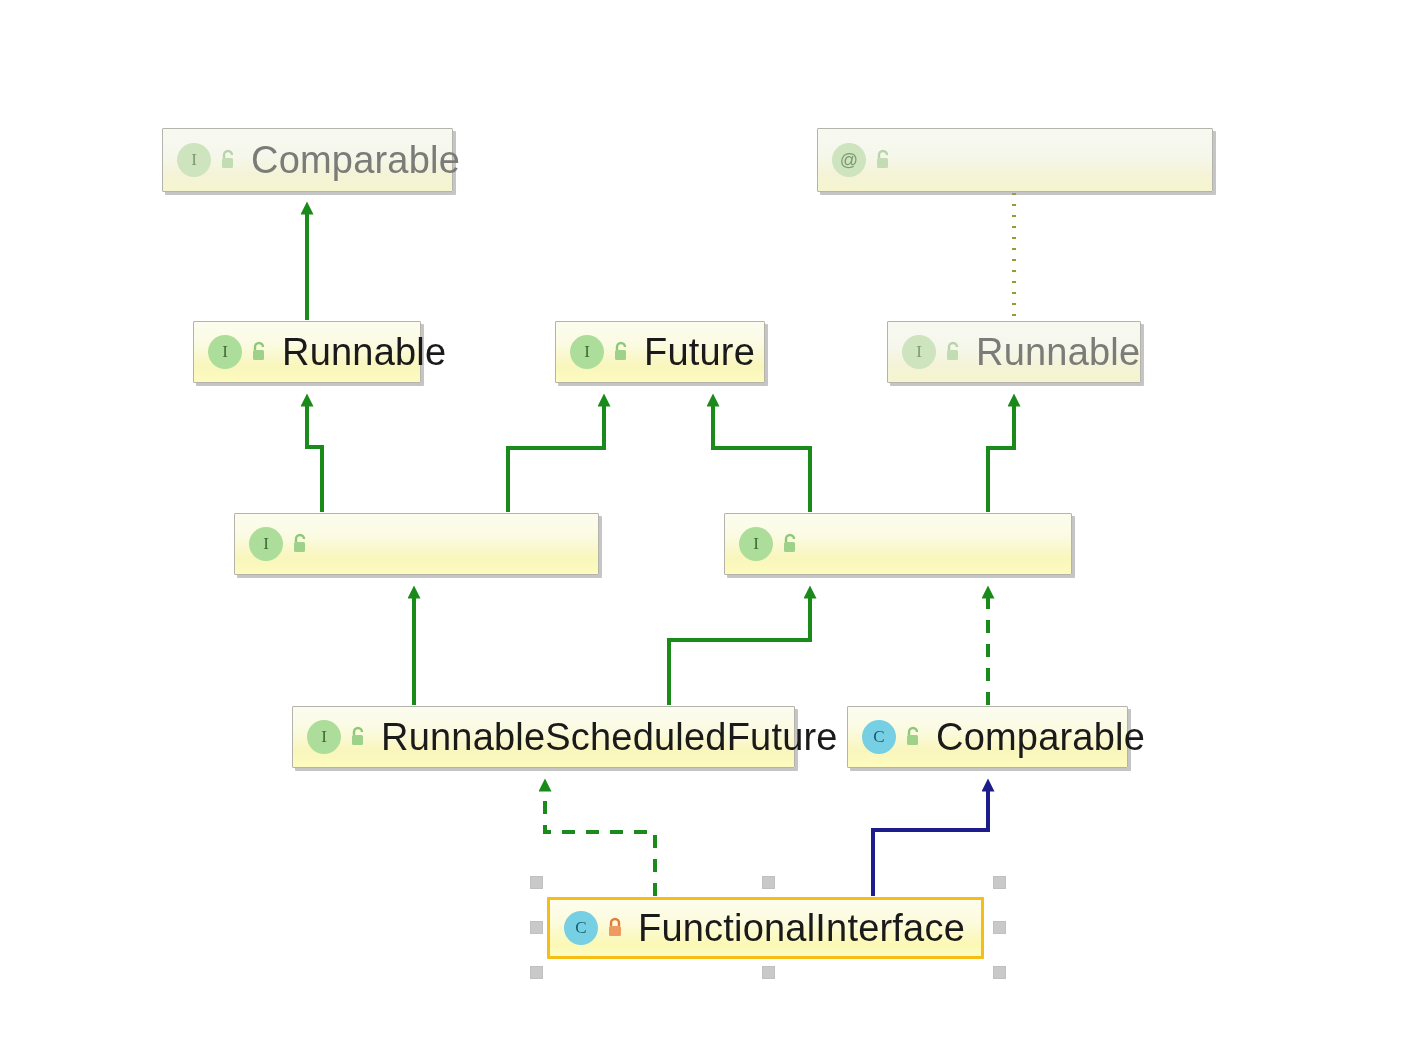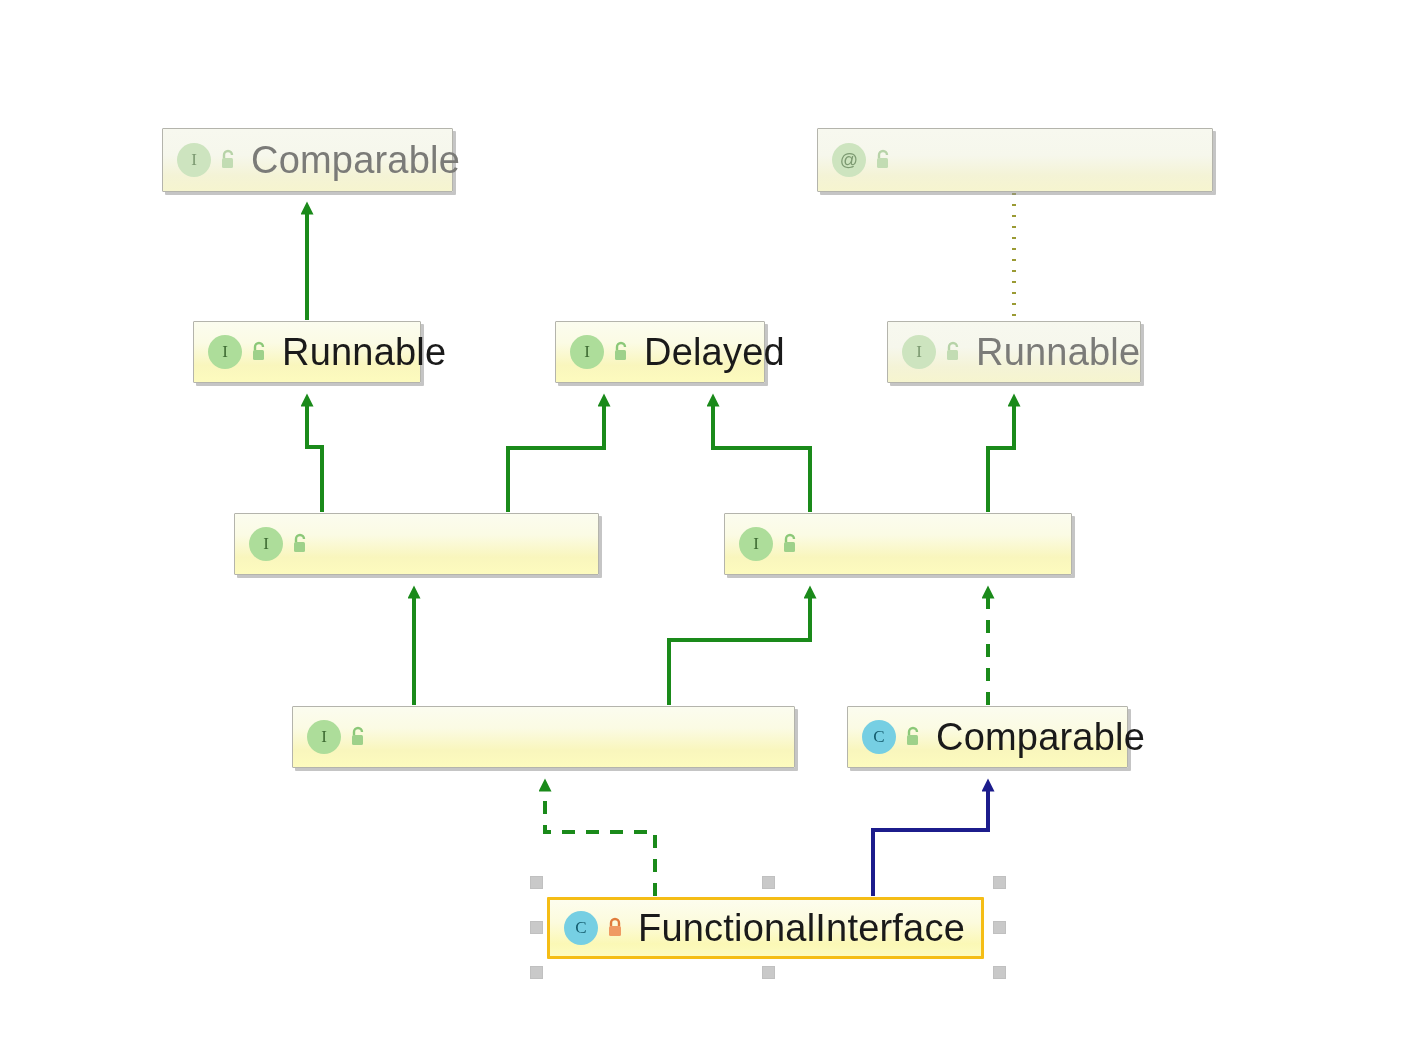--- a/index.html
+++ b/index.html
@@ -194,21 +194,21 @@
   </div>
 
   <div class="node bright" style="left:555px; top:321px; width:210px; height:62px;">
     <span class="stereo-icon iface">I</span>
     <span class="lock-icon">
       <svg width="20" height="24" viewBox="0 0 20 24">
         <path d="M5,10 L5,7 A4,4 0 0,1 13,7" fill="none" stroke="#8bc878" stroke-width="2.4"></path>
         <rect x="3" y="10" width="11" height="10" rx="1.5" fill="#9ed18a"></rect>
       </svg>
     </span>
-    <span class="node-label">Delayed</span>
+    <span class="node-label">Future</span>
   </div>
 
   <div class="node" style="left:887px; top:321px; width:254px; height:62px;">
     <span class="stereo-icon iface-dim">I</span>
     <span class="lock-icon">
       <svg width="20" height="24" viewBox="0 0 20 24">
         <path d="M5,10 L5,7 A4,4 0 0,1 13,7" fill="none" stroke="#b7d3a8" stroke-width="2.4"></path>
         <rect x="3" y="10" width="11" height="10" rx="1.5" fill="#c2dcb3"></rect>
       </svg>
     </span>
@@ -236,20 +236,21 @@
   </div>
 
   <div class="node bright" style="left:292px; top:706px; width:503px; height:62px;">
     <span class="stereo-icon iface">I</span>
     <span class="lock-icon">
       <svg width="20" height="24" viewBox="0 0 20 24">
         <path d="M5,10 L5,7 A4,4 0 0,1 13,7" fill="none" stroke="#8bc878" stroke-width="2.4"></path>
         <rect x="3" y="10" width="11" height="10" rx="1.5" fill="#9ed18a"></rect>
       </svg>
     </span>
+    <span class="node-label">RunnableScheduledFuture</span>
   </div>
 
   <div class="node bright" style="left:847px; top:706px; width:281px; height:62px;">
     <span class="stereo-icon cls">C</span>
     <span class="lock-icon">
       <svg width="20" height="24" viewBox="0 0 20 24">
         <path d="M5,10 L5,7 A4,4 0 0,1 13,7" fill="none" stroke="#8bc878" stroke-width="2.4"></path>
         <rect x="3" y="10" width="11" height="10" rx="1.5" fill="#9ed18a"></rect>
       </svg>
     </span>

